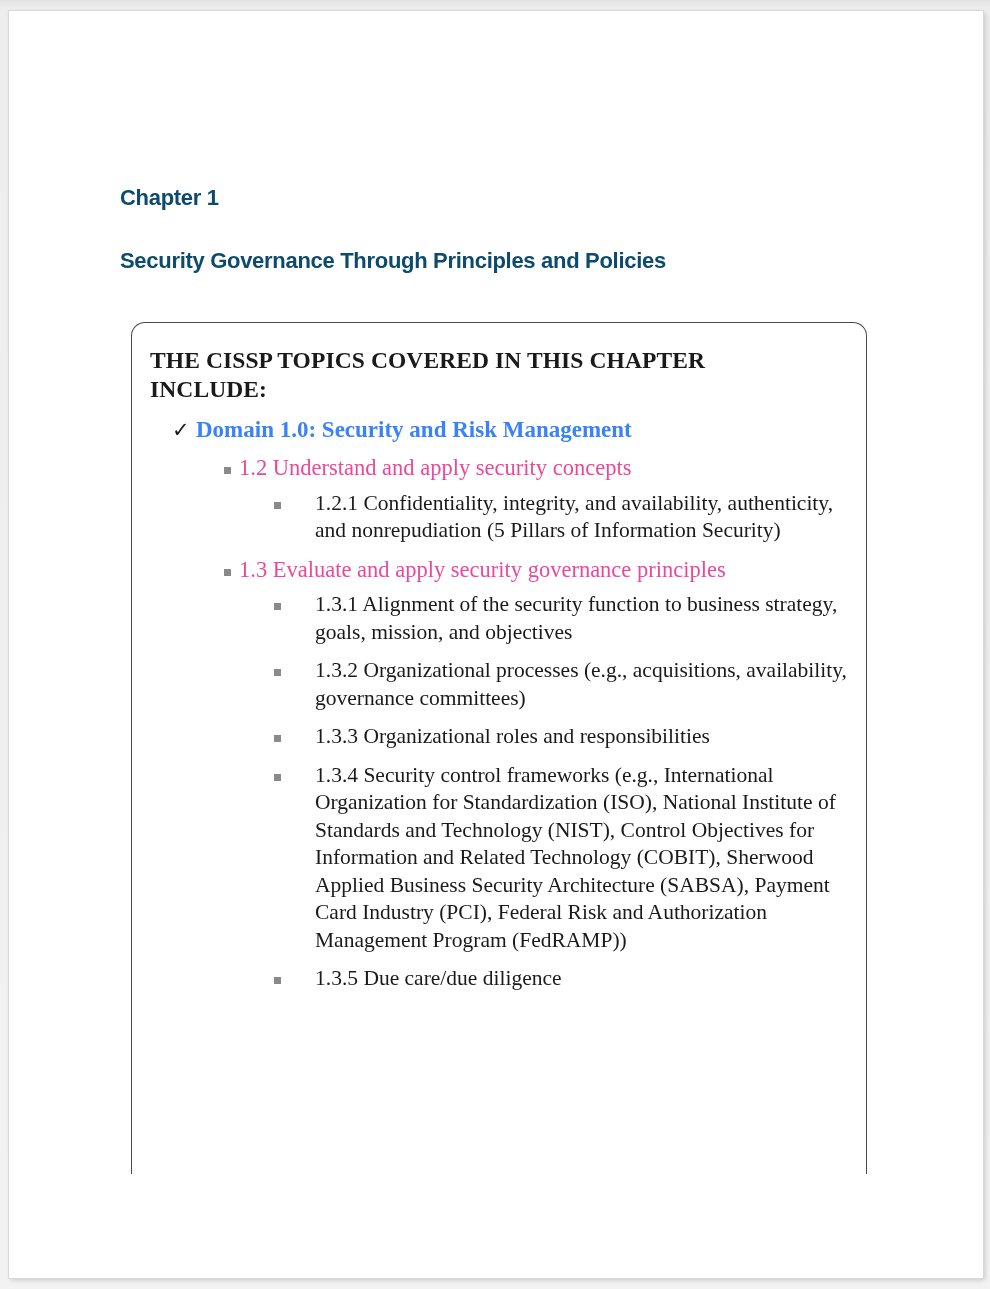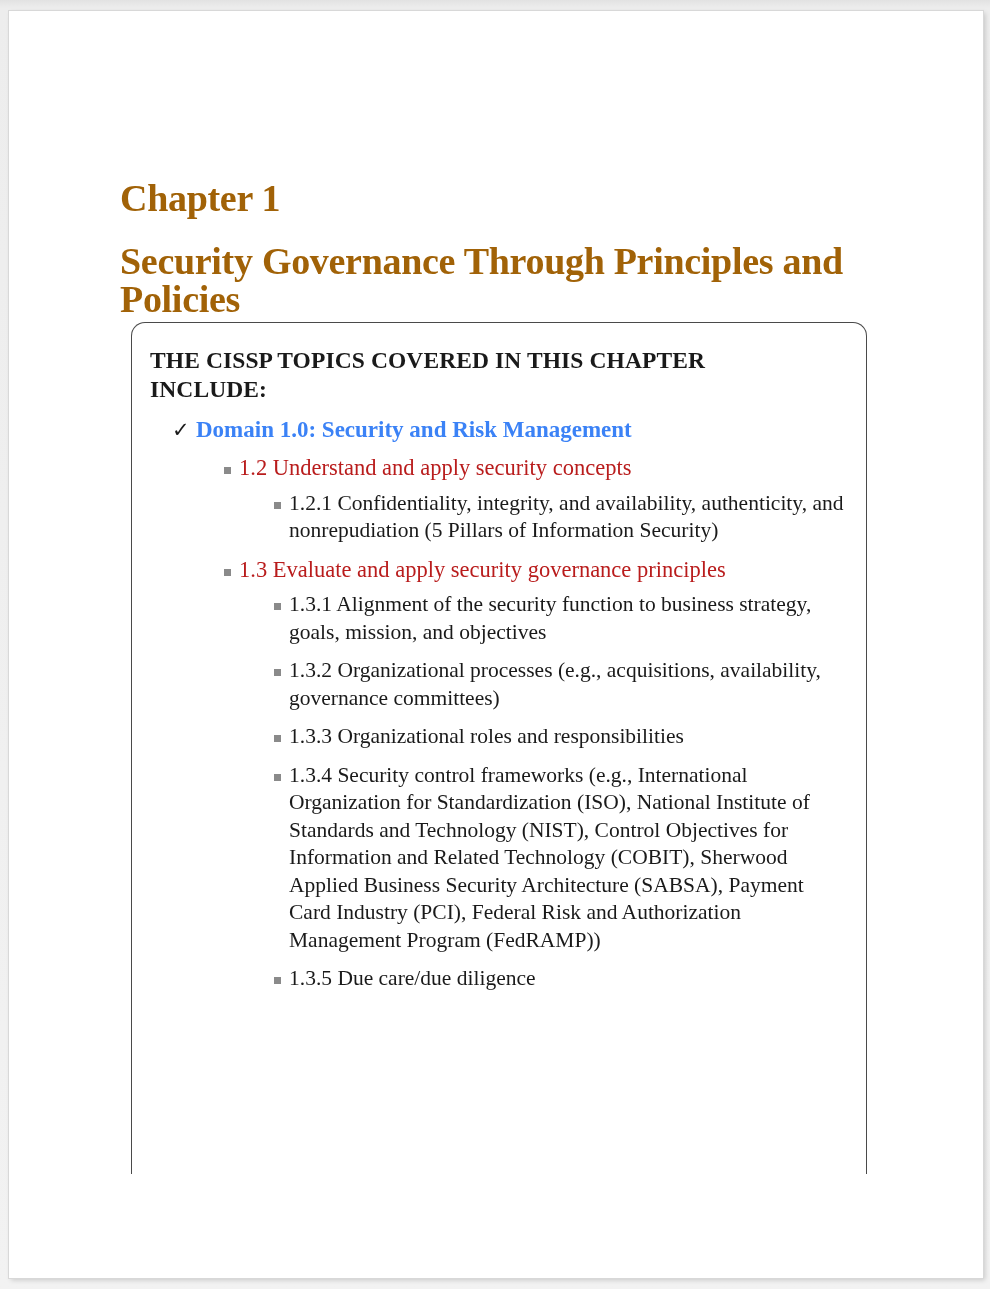--- a/index.html
+++ b/index.html
@@ -31,26 +31,26 @@
     box-shadow: 0 0 0 1px #d8d8d8, 2px 2px 5px rgba(0,0,0,0.18);
     overflow: hidden;
   }
 
   
   #chapter-heading {
     position: absolute;
     left: 111px;
     top: 168px;
     width: 740px;
-    font-family: Liberation Serif, serif;
+    font-family: Liberation Sans, sans-serif;
     font-weight: bold;
-    font-size: 38px;
+    font-size: 22px;
     line-height: 38.5px;
     letter-spacing: -0.3px;
-    color: #a16207;
+    color: #0c4a6e;
   }
   #chapter-heading .line {
     display: block;
     white-space: nowrap;
   }
   #chapter-heading .line.wrap {
     white-space: normal;
     margin-top: 24px;
   }
 
@@ -106,36 +106,37 @@
 
   .l2, .l3 {
     display: flex;
     align-items: flex-start;
   }
   .l2 {
     margin: 0 0 5px 74px;
   }
   .l3 {
     margin: 0 0 5px 124px;
+    gap: 26px;
   }
   .sq {
     flex: 0 0 auto;
     width: 7px;
     height: 7px;
     background: #8a8a8a;
     margin-top: 13px;
     margin-right: 8px;
   }
   .l3 .sq {
     margin-top: 12px;
   }
   .l2 .txt {
     font-size: 22.5px;
     line-height: 27.5px;
-    color: #b91c1c;
+    color: #ec4899;
   }
   .l3 .txt {
     font-size: 21.5px;
     line-height: 27.5px;
     color: #1a1a1a;
   }
   .gap-top { margin-top: 11px; }
   .gap-top-sm { margin-top: 8px; }
 </style>
 </head>

